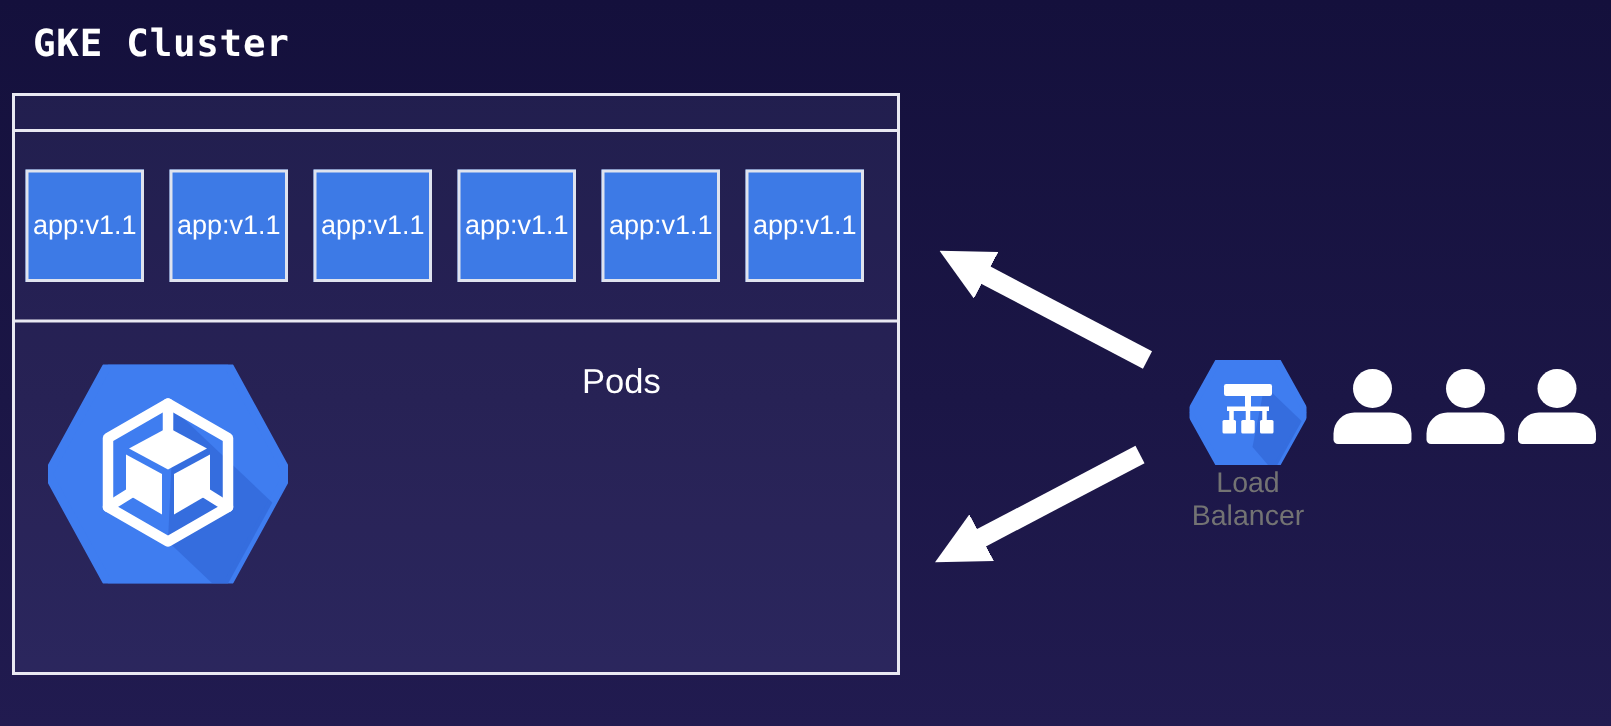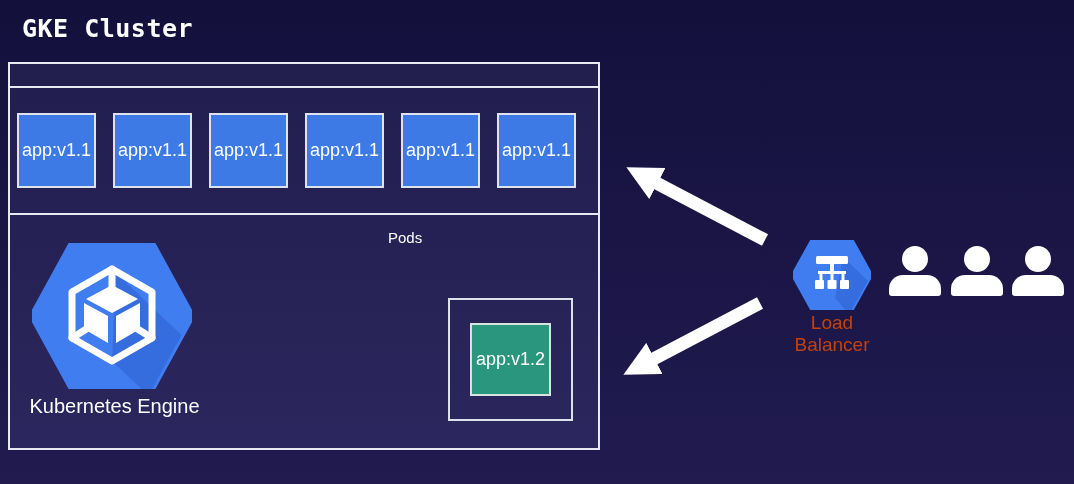--- a/index.html
+++ b/index.html
@@ -34,22 +34,22 @@
     padding: 25px 0 0 7px; gap: 17px;
   }
   .pod {
     width: 79px; height: 75px; flex: 0 0 auto;
     background: #3d7ae6; border: 2px solid #dfe3ee;
     display: flex; align-items: center; justify-content: center;
     font-size: 18px; color: #ffffff; white-space: nowrap;
   }
   .cluster-body { position: relative; height: 231px; }
   .pods-label {
-    position: absolute; left: 378px; top: 14px;
-    font-size: 15px; color: #ffffff;
+    position: absolute; left: 378px; top: 26px;
+    font-size: 23px; color: #ffffff;
   }
   .gke-logo { position: absolute; left: 22px; top: 28px; }
   .gke-label {
     position: absolute; left: 12px; top: 180px; width: 185px;
     text-align: center; font-size: 20px; color: #ffffff; white-space: nowrap;
   }
   .v12-outer {
     position: absolute; left: 438px; top: 83px;
     width: 125px; height: 123px;
     border: 2px solid #dde1ec;
@@ -63,21 +63,21 @@
   }
 
   
   .lb-note {
     position: absolute; left: 712px; top: 139px; width: 350px;
     text-align: center; font-size: 23px; line-height: 1.2; color: #ffffff;
   }
   .lb-hexagon { position: absolute; left: 793px; top: 240px; }
   .lb-label {
     position: absolute; left: 790px; top: 312px; width: 84px;
-    text-align: center; font-size: 19px; line-height: 1.18; color: #c2410c;
+    text-align: center; font-size: 19px; line-height: 1.18; color: #737373;
   }
   .person { position: absolute; width: 52px; height: 50px; top: 246px; }
   .person .head {
     width: 26px; height: 26px; border-radius: 50%;
     background: #ffffff; margin: 0 auto;
   }
   .person .torso {
     position: absolute; bottom: 0; left: 0;
     width: 52px; height: 21px; background: #ffffff;
     border-radius: 14px 14px 3px 3px;
@@ -123,25 +123,21 @@
           <line x1="80" y1="26" x2="80" y2="44"></line>
           <line x1="40" y1="95" x2="56" y2="85"></line>
           <line x1="120" y1="95" x2="104" y2="85"></line>
         </g>
         <g fill="#ffffff">
           <polygon points="80,42 106,56 80,70 54,56"></polygon>
           <polygon points="52,60 76,73 76,100 52,86"></polygon>
           <polygon points="108,60 84,73 84,100 108,86"></polygon>
         </g>
       </svg>
-      <div class="gke-label">Kubernetes Engine</div>
 
-      <div class="v12-outer">
-        <div class="pod-teal">app:v1.2</div>
-      </div>
     </div>
   </div>
 
 
   <svg class="arrows-overlay" width="1074" height="484" viewBox="0 0 1074 484">
     <defs>
       <marker id="ah" viewBox="0 0 10 10" refX="4" refY="5" markerUnits="strokeWidth" markerWidth="2.7" markerHeight="2.7" orient="auto">
         <path d="M0,0 L10,5 L0,10 z" fill="#ffffff"></path>
       </marker>
     </defs>

